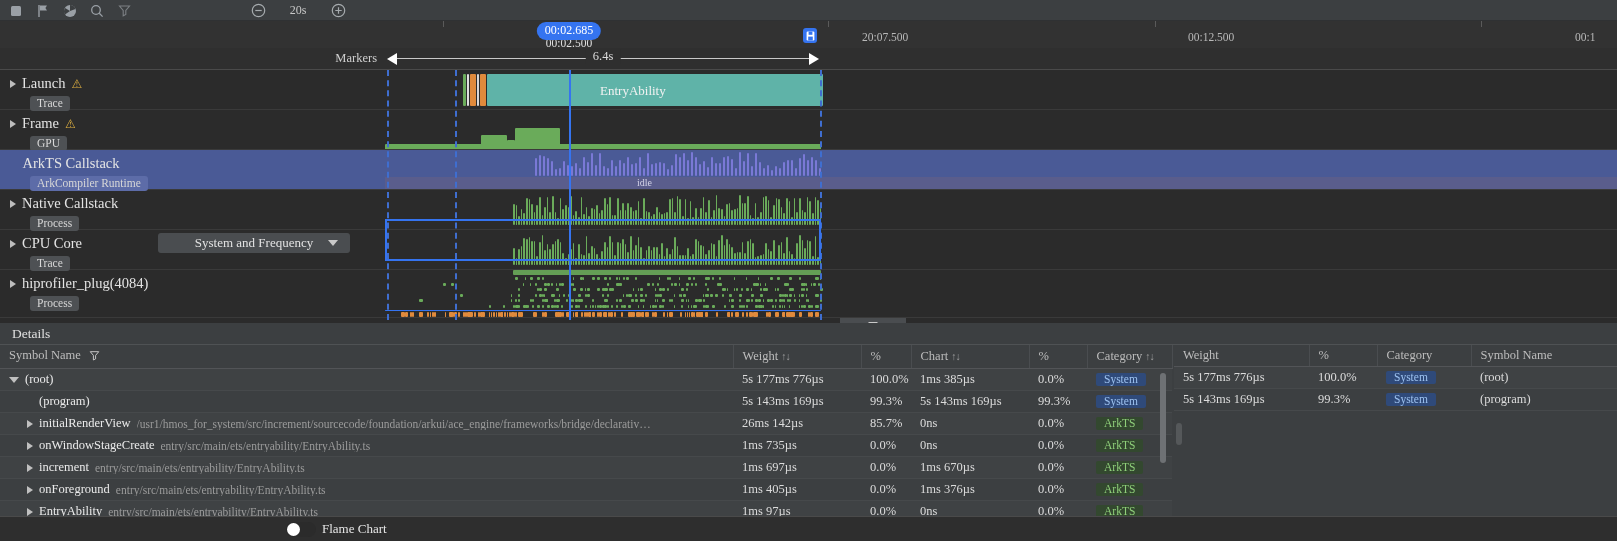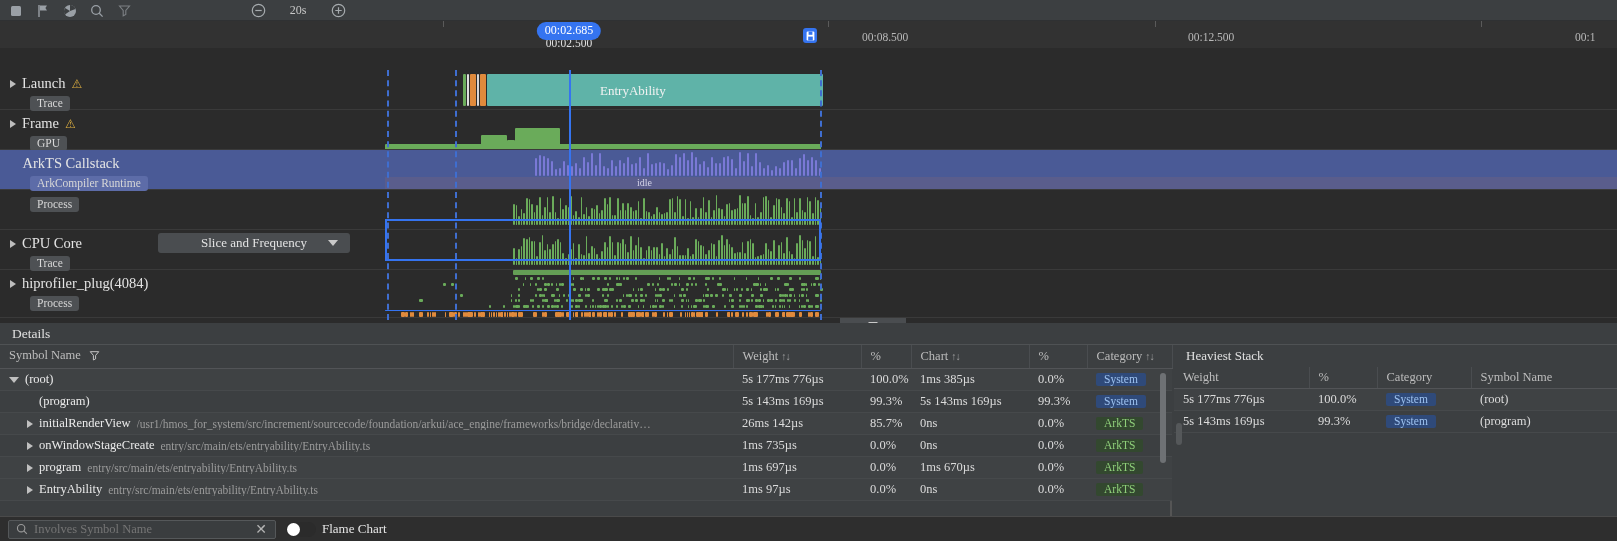--- a/index.html
+++ b/index.html
@@ -192,36 +192,45 @@
     </div>
   </div>
 
   <div class="ruler">
     <div class="ruler-left"></div>
     <div class="ruler-right">
       <div class="tick" style="left:58px"></div>
       <div class="tick" style="left:443px"></div>
       <div class="tick" style="left:770px"></div>
       <div class="tick" style="left:1096px"></div>
-      <div class="tick-label" style="left:477px">00:08.500</div>
+      <div class="tick-label" style="left:477px">20:07.500</div>
       <div class="tick-label" style="left:803px">00:12.500</div>
       <div class="tick-label" style="left:1190px">00:1</div>
     </div>
     <div class="cursor-pill" style="left:569px">00:02.685</div>
     <div class="cursor-sub" style="left:569px">00:02.500</div>
   </div>
 
   <div class="save-chip" style="left:803px">
     <svg width="9" height="10" viewBox="0 0 9 10">
         <rect x="0.6" y="0.6" width="7.8" height="8.8" rx="1.2" fill="#fff"></rect>
         <rect x="2.6" y="0.6" width="3.8" height="3.2" fill="#3574f0"></rect>
         <rect x="2.2" y="5.6" width="4.6" height="3.8" fill="#3574f0"></rect>
       </svg>
   </div>
 
+  <div class="markers-row">
+    <div class="markers-label">Markers</div>
+    <div class="range-bar">
+      <div class="range-line"></div>
+      <div class="arrow-l"></div>
+      <div class="arrow-r"></div>
+      <div class="range-text">6.4s</div>
+    </div>
+  </div>
 
   <div class="tracks">
 
     <div class="trackrow" style="height:40px">
       <div class="tr-left">
         <div class="tr-title">
           <span class="caret"></span>
           <span class="tr-name">Launch</span>
           <span class="warn">⚠</span>
         </div>
@@ -338,20 +347,24 @@
             <div class="slice" style="left: 430px; width: 1.6px; height: 15.9px; bottom: 13px; background: rgb(122, 121, 214); position: absolute;"></div>
             <div class="slice" style="left: 434px; width: 1.6px; height: 7.6px; bottom: 13px; background: rgb(122, 121, 214); position: absolute;"></div>
           </div>
         <div class="idle-strip" style="bottom:0"></div>
         <div class="idle-text" style="left:252px;bottom:1px">idle</div>
       </div>
     </div>
 
     <div class="trackrow" style="height:40px">
       <div class="tr-left">
+        <div class="tr-title">
+          <span class="caret"></span>
+          <span class="tr-name">Native Callstack</span>
+        </div>
         <span class="chip">Process</span>
       </div>
       <div class="tr-right">
         <div id="native-bars">
             <div class="slice" style="left: 128px; width: 1.6px; height: 21.2px; bottom: 4px; background: rgb(106, 171, 90); position: absolute;"></div>
             <div class="slice" style="left: 130.6px; width: 1.6px; height: 19.6px; bottom: 4px; background: rgb(106, 171, 90); position: absolute;"></div>
             <div class="slice" style="left: 133.2px; width: 1.6px; height: 8.8px; bottom: 4px; background: rgb(106, 171, 90); position: absolute;"></div>
             <div class="slice" style="left: 135.8px; width: 1.6px; height: 15.8px; bottom: 4px; background: rgb(106, 171, 90); position: absolute;"></div>
             <div class="slice" style="left: 138.4px; width: 1.6px; height: 11.9px; bottom: 4px; background: rgb(106, 171, 90); position: absolute;"></div>
             <div class="slice" style="left: 141px; width: 1.6px; height: 27.3px; bottom: 4px; background: rgb(106, 171, 90); position: absolute;"></div>
@@ -473,21 +486,21 @@
     </div>
 
     <div class="trackrow" style="height:40px">
       <div class="tr-left">
         <div class="tr-title">
           <span class="caret"></span>
           <span class="tr-name">CPU Core</span>
         </div>
         <span class="chip">Trace</span>
         <div class="dropdown">
-          <span>Slice and Frequency</span>
+          <span>System and Frequency</span>
           <span class="dd-caret"></span>
         </div>
       </div>
       <div class="tr-right">
         <div id="cpu-bars">
             <div class="slice" style="left: 128px; width: 1.6px; height: 16.9px; bottom: 4px; background: rgb(106, 171, 90); position: absolute;"></div>
             <div class="slice" style="left: 130.6px; width: 1.6px; height: 7.5px; bottom: 4px; background: rgb(106, 171, 90); position: absolute;"></div>
             <div class="slice" style="left: 133.2px; width: 1.6px; height: 16px; bottom: 4px; background: rgb(106, 171, 90); position: absolute;"></div>
             <div class="slice" style="left: 135.8px; width: 1.6px; height: 18.9px; bottom: 4px; background: rgb(106, 171, 90); position: absolute;"></div>
             <div class="slice" style="left: 138.4px; width: 1.6px; height: 26.9px; bottom: 4px; background: rgb(106, 171, 90); position: absolute;"></div>
@@ -1142,27 +1155,41 @@
                 <td>1ms 735µs</td>
                 <td>0.0%</td>
                 <td>0ns</td>
                 <td>0.0%</td>
                 <td><span class="badge arkts">ArkTS</span></td>
               </tr>
               <tr class="rowA">
                 <td>
                   <div class="sym-cell" style="padding-left: 18px;">
                     <span class="tcaret "></span>
-                    <span class="sym-name">program</span>
+                    <span class="sym-name">increment</span>
                     <span class="sym-path">entry/src/main/ets/entryability/EntryAbility.ts</span>
                   </div>
                 </td>
                 <td>1ms 697µs</td>
                 <td>0.0%</td>
                 <td>1ms 670µs</td>
+                <td>0.0%</td>
+                <td><span class="badge arkts">ArkTS</span></td>
+              </tr>
+              <tr class="rowB">
+                <td>
+                  <div class="sym-cell" style="padding-left: 18px;">
+                    <span class="tcaret "></span>
+                    <span class="sym-name">onForeground</span>
+                    <span class="sym-path">entry/src/main/ets/entryability/EntryAbility.ts</span>
+                  </div>
+                </td>
+                <td>1ms 405µs</td>
+                <td>0.0%</td>
+                <td>1ms 376µs</td>
                 <td>0.0%</td>
                 <td><span class="badge arkts">ArkTS</span></td>
               </tr>
               <tr class="rowA">
                 <td>
                   <div class="sym-cell" style="padding-left: 18px;">
                     <span class="tcaret "></span>
                     <span class="sym-name">EntryAbility</span>
                     <span class="sym-path">entry/src/main/ets/entryability/EntryAbility.ts</span>
                   </div>
@@ -1173,21 +1200,20 @@
                 <td>0.0%</td>
                 <td><span class="badge arkts">ArkTS</span></td>
               </tr>
             </tbody>
         </table>
         <div class="vscroll" style="right:4px;top:28px;height:90px"></div>
       </div>
 
       <div class="rpane">
         <div class="rpane-grip"></div>
-        <div class="hs-title">Heaviest Stack</div>
         <table class="grid">
           <colgroup>
               <col style="width:135px">
               <col style="width:68px">
               <col style="width:94px">
               <col style="width:146px">
             </colgroup>
           <thead>
             <tr>
               <th>Weight</th>
@@ -1209,28 +1235,18 @@
                 <td><span class="badge system">System</span></td>
                 <td>(program)</td>
               </tr>
             </tbody>
         </table>
       </div>
     </div>
   </div>
 
   <div class="footer">
-    <div class="searchbox">
-      <span class="mag">
-        <svg width="12" height="12" viewBox="0 0 14 14">
-            <circle cx="6" cy="6" r="4.3" stroke="#9a9a9a" stroke-width="1.3" fill="none"></circle>
-            <path d="M9.3 9.3L12.6 12.6" stroke="#9a9a9a" stroke-width="1.3"></path>
-          </svg>
-      </span>
-      <input type="text" placeholder="Involves Symbol Name" style="">
-      <span class="xclose">✕</span>
-    </div>
     <div class="toggle">
       <div class="knob"></div>
     </div>
     <div class="flame-label">Flame Chart</div>
   </div>
 </div>
 
 </body></html>

